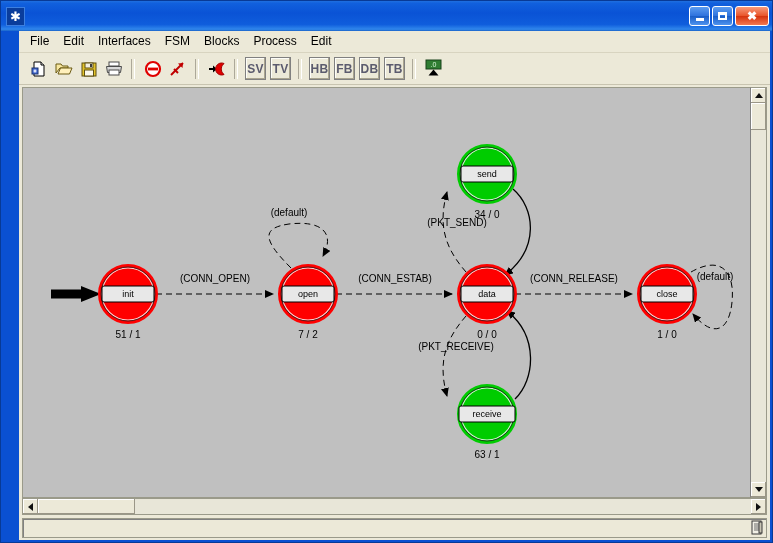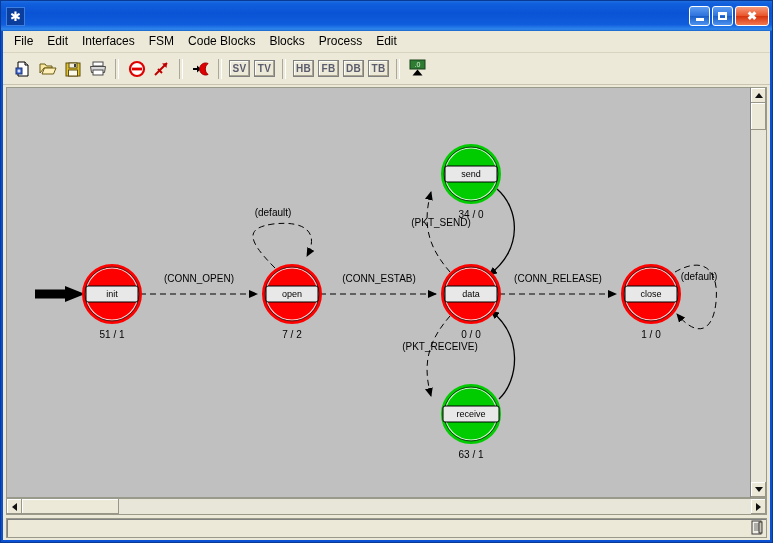--- a/index.html
+++ b/index.html
@@ -81,21 +81,21 @@
     width: 34px;
     background: linear-gradient(to bottom, #f79a7a 0%, #e9562c 48%, #d6340e 52%, #f2784f 100%);
   }
   .wbtn .glyph { color:#fff; font-size: 12px; line-height:1; font-weight:bold; }
   .wbtn.min .bar { width: 8px; height: 3px; background: #fff; margin-top: 7px; }
   .wbtn.max .sq { width: 9px; height: 8px; border: 2px solid #fff; border-top-width: 3px; box-sizing: border-box; }
 
   
   #client {
     flex: 1;
-    margin: 0 2px 2px 2px;
+    margin: 0 2px 2px 18px;
     background: #ece9d8;
     display: flex;
     flex-direction: column;
     min-height: 0;
   }
 
   
   #menubar {
     height: 21px;
     background: #ece9d8;
@@ -133,25 +133,25 @@
     box-sizing: border-box;
   }
   .tsep {
     width: 2px; height: 20px;
     border-left: 1px solid #aca899;
     border-right: 1px solid #ffffff;
     margin: 0 4px;
     flex: none;
   }
   .lbl-btn {
-    width: 21px; height: 17px;
+    width: 21px; height: 23px;
     border: 1px solid #808080;
     background: #ece9d8;
     box-shadow: inset -1px -1px 0 #a9a48f, inset 1px 1px 0 #fdfdf8;
-    font-size: 10px;
+    font-size: 12px;
     font-weight: bold;
     color: #5b5b6e;
     display: flex; align-items: center; justify-content: center;
     letter-spacing: .3px;
     box-sizing: border-box;
   }
 
   
   #canvas-wrap {
     flex: 1;
@@ -291,21 +291,20 @@
     </div>
   </div>
 
   <div id="client">
 
     <div id="menubar">
       <div class="menuitem">File</div>
       <div class="menuitem">Edit</div>
       <div class="menuitem">Interfaces</div>
       <div class="menuitem">FSM</div>
-      <div class="menuitem">Code Blocks</div>
       <div class="menuitem">Blocks</div>
       <div class="menuitem">Process</div>
       <div class="menuitem">Edit</div>
     </div>
 
     <div id="toolbar">
 
       <div class="tbtn">
         <svg width="18" height="18" viewBox="0 0 18 18">
           <path d="M4 2 h7 l3 3 v11 h-10 z" fill="#ffffff" stroke="#000000" stroke-width="1"></path>

